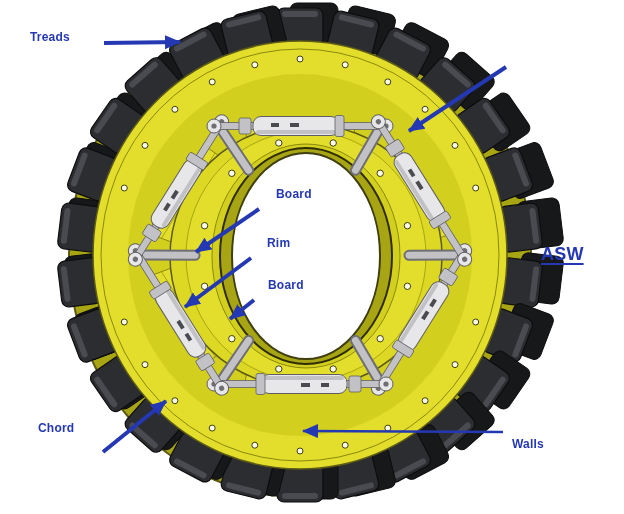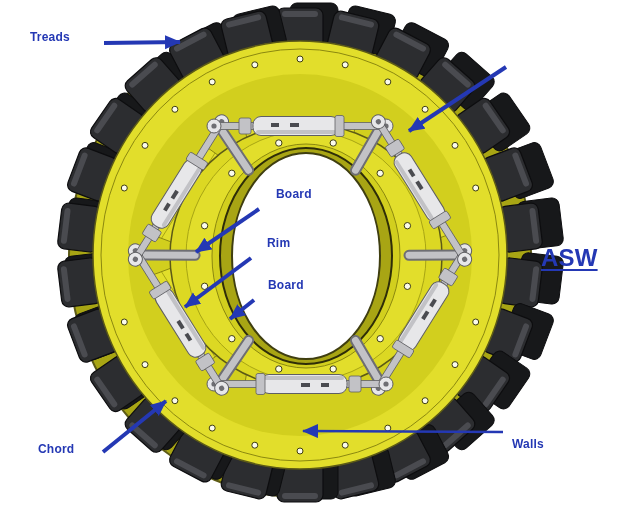--- a/index.html
+++ b/index.html
@@ -17,21 +17,21 @@
     font-size:12px;
     line-height:1.05;
     white-space:nowrap;
     letter-spacing:.2px;
   }
   .label.underline{
     text-decoration:underline;
     text-decoration-thickness:2px;
     text-underline-offset:3px;
   }
-  .label.big{font-size:24px;}
+  .label.big{font-size:18px;}
 </style>
 </head>
 <body>
 
 <div class="stage">
   <svg id="wheel-svg" width="624" height="514" viewBox="0 0 624 514">
       <defs>
         <marker id="ah" markerUnits="userSpaceOnUse" markerWidth="18" markerHeight="16" refX="15" refY="7" orient="auto">
           <path d="M0,0 L16,7 L0,14 Z" fill="#2438b4"></path>
         </marker>
@@ -379,14 +379,14 @@
         <line x1="103" y1="452" x2="166" y2="401" stroke="#2438b4" stroke-width="4" marker-end="url(#ah)"></line>
       </g>
     </svg>
 
   <div class="label" style="left: 30px; top: 31px; color: rgb(36, 56, 180);">Treads</div>
   <div class="label" style="left: 276px; top: 188px; color: rgb(36, 56, 180);">Board</div>
   <div class="label" style="left: 267px; top: 237px; color: rgb(36, 56, 180);">Rim</div>
   <div class="label" style="left: 268px; top: 279px; color: rgb(36, 56, 180);">Board</div>
   <div class="label underline big" style="left: 541px; top: 245px; color: rgb(36, 56, 180);">ASW</div>
   <div class="label" style="left: 512px; top: 438px; color: rgb(36, 56, 180);">Walls</div>
-  <div class="label" style="left: 38px; top: 443px; color: rgb(36, 56, 180);">Chord</div>
+  <div class="label" style="left: 38px; top: 422px; color: rgb(36, 56, 180);">Chord</div>
 </div>
 
 </body></html>

